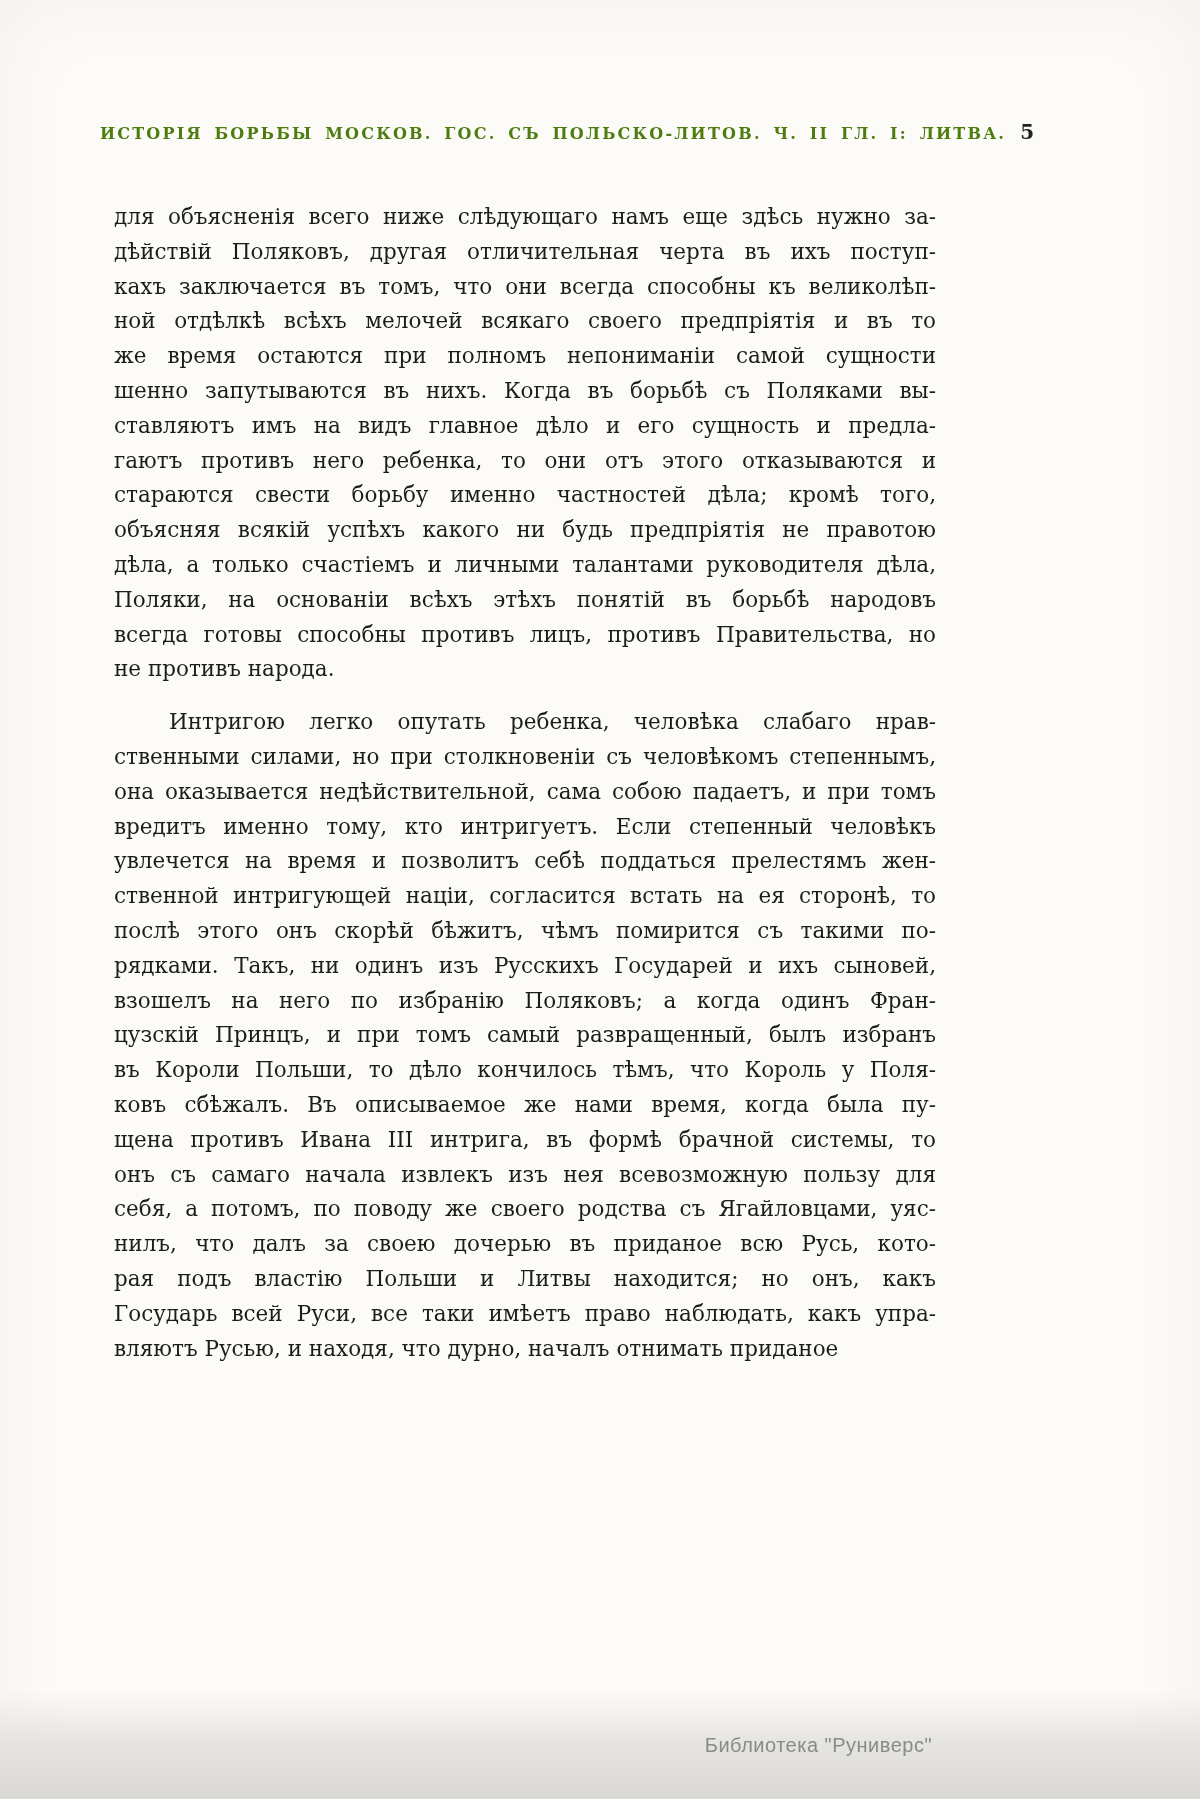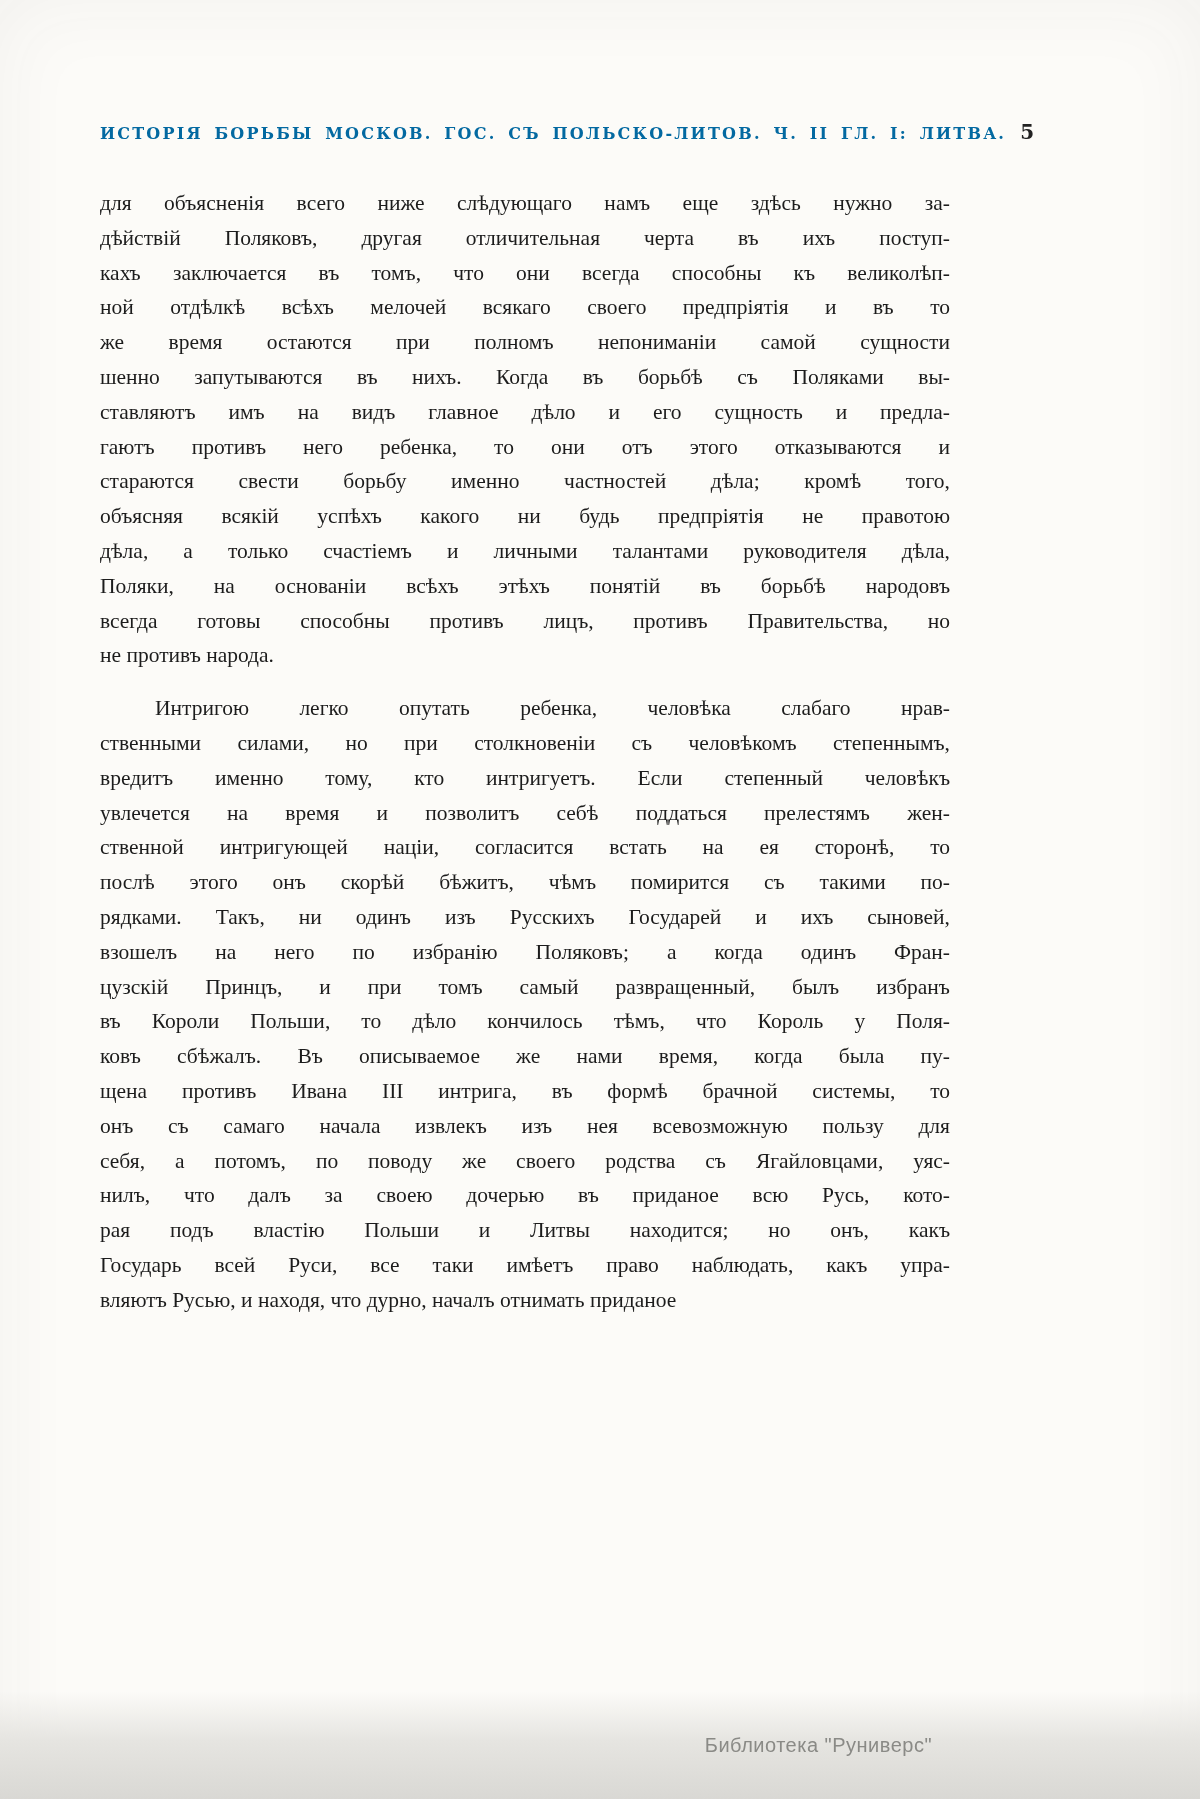--- a/index.html
+++ b/index.html
@@ -27,38 +27,38 @@
     justify-content: space-between;
   }
   .running-title {
     flex: 1 1 auto;
     text-align: center;
     font-size: 16px;
     font-weight: bold;
     letter-spacing: 2.2px;
     word-spacing: 4px;
     white-space: nowrap;
-    color: #0369a1;
+    color: #4d7c0f;
   }
   .page-number {
     flex: 0 0 auto;
     font-size: 20px;
     font-weight: bold;
     margin-left: 14px;
     color: #222;
   }
   .body-text {
     position: absolute;
     top: 186px;
     left: 100px;
     width: 850px;
     font-size: 21.5px;
     line-height: 34.8px;
   }
-  .paragraph { margin: 0; font-family: Liberation Serif, serif; }
+  .paragraph { margin: 14px; }
   .paragraph + .paragraph { margin-top: 18px; }
   .line {
     text-align: justify;
     text-align-last: justify;
     white-space: normal;
     overflow: hidden;
     height: 34.8px;
   }
   .line.last {
     text-align-last: left;
@@ -109,20 +109,21 @@
         <div class="line">стараются свести борьбу именно частностей дѣла; кромѣ того,</div>
         <div class="line">объясняя всякій успѣхъ какого ни будь предпріятія не правотою</div>
         <div class="line">дѣла, а только счастіемъ и личными талантами руководителя дѣла,</div>
         <div class="line">Поляки, на основаніи всѣхъ этѣхъ понятій въ борьбѣ народовъ</div>
         <div class="line">всегда готовы способны противъ лицъ, противъ Правительства, но</div>
         <div class="line last">не противъ народа.</div>
       </div>
       <div class="paragraph indent">
         <div class="line">Интригою легко опутать ребенка, человѣка слабаго нрав-</div>
         <div class="line">ственными силами, но при столкновеніи съ человѣкомъ степеннымъ,</div>
+        <div class="line">она оказывается недѣйствительной, сама собою падаетъ, и при томъ</div>
         <div class="line">вредитъ именно тому, кто интригуетъ. Если степенный человѣкъ</div>
         <div class="line">увлечется на время и позволитъ себѣ поддаться прелестямъ жен-</div>
         <div class="line">ственной интригующей націи, согласится встать на ея сторонѣ, то</div>
         <div class="line">послѣ этого онъ скорѣй бѣжитъ, чѣмъ помирится съ такими по-</div>
         <div class="line">рядками. Такъ, ни одинъ изъ Русскихъ Государей и ихъ сыновей,</div>
         <div class="line">взошелъ на него по избранію Поляковъ; а когда одинъ Фран-</div>
         <div class="line">цузскій Принцъ, и при томъ самый развращенный, былъ избранъ</div>
         <div class="line">въ Короли Польши, то дѣло кончилось тѣмъ, что Король у Поля-</div>
         <div class="line">ковъ сбѣжалъ. Въ описываемое же нами время, когда была пу-</div>
         <div class="line">щена противъ Ивана III интрига, въ формѣ брачной системы, то</div>

